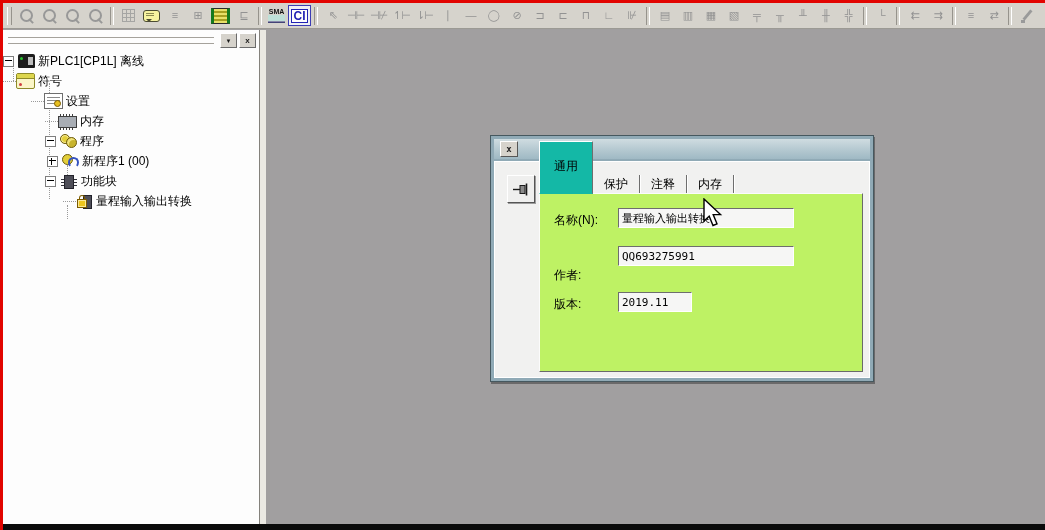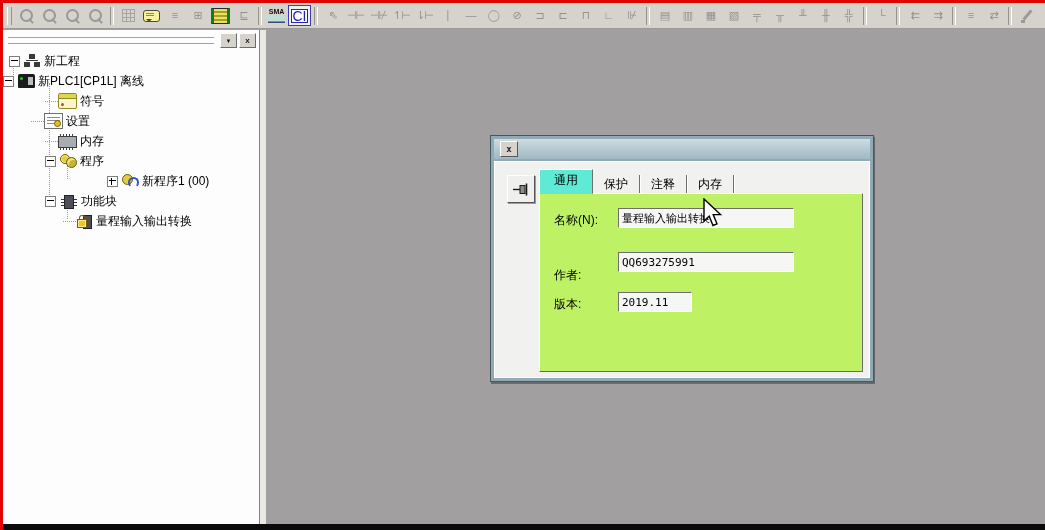--- a/index.html
+++ b/index.html
@@ -34,21 +34,21 @@
   
   .ladder-ic{width:13px;height:14px;border:1px solid #2a2a2a;
     background:repeating-linear-gradient(0deg,#e8e068 0 2px,#a8a020 2px 4px);
     border-left:3px solid #147a1e;border-right:3px solid #147a1e}
   
   .sma-ic{width:17px;height:14px;font-size:7px;font-weight:bold;line-height:7px;text-align:center;color:#111;
     background:linear-gradient(180deg,transparent 0 7px,#bfe0d8 7px 14px);
     border-bottom:1px solid #447;box-shadow:inset 0 -1px 0 #88a}
   
   .ci-ic{width:15px;height:12px;border:1px solid #2222b4;color:#2222b4;background:#fdfdfd;
-    font-size:14px;font-weight:normal;display:flex;align-items:center;justify-content:center}
+    font-size:12px;font-weight:bold;display:flex;align-items:center;justify-content:center}
   
   .pen-ic{width:14px;height:14px;position:relative}
   .pen-ic::before{content:"";position:absolute;left:6px;top:0;width:3px;height:12px;background:#9a9a9a;transform:rotate(40deg)}
   .pen-ic::after{content:"";position:absolute;left:1px;bottom:0;width:4px;height:3px;background:#9a9a9a}
 
   
   .left-panel{position:absolute;left:3px;top:30px;width:256px;bottom:6px;background:#fdfdfd;
     border-right:1px solid #84827c;display:flex;flex-direction:column;z-index:4}
   .panel-head{height:17px;display:flex;align-items:center;padding:2px 3px 0 5px;flex:none}
   .gripper{flex:1;height:5px;border-top:1px solid #a5a29b;border-bottom:1px solid #a5a29b;margin-right:4px}
@@ -106,22 +106,22 @@
     display:flex;align-items:center;padding:0 3px 0 6px;flex:none}
   .dlg-title-text{flex:1;font-weight:bold;color:#101f28}
   .dlg-close{width:16px;height:14px;background:#d6d3cc;border:1px solid;border-color:#fff #565656 #565656 #fff;
     font-size:9px;font-weight:bold;display:flex;align-items:center;justify-content:center;color:#1c1c1c;font-family:"DejaVu Sans Mono",monospace}
   .dlg-body{flex:1;background:#f1f1f0;border:1px solid #fff;margin-top:2px;position:relative}
   .pin-btn{position:absolute;left:12px;top:13px;width:26px;height:26px;background:#efefee;
     border:1px solid;border-color:#fff #555 #555 #fff;box-shadow:1px 1px 0 #9c9c9c;
     display:flex;align-items:center;justify-content:center}
   .tabs{position:absolute;left:44px;top:8px;display:flex;align-items:flex-end;height:24px}
   .tab{height:19px;line-height:19px;padding:0 11px;border-right:1px solid #6e6e6e;box-shadow:1px 0 0 #fff;background:transparent}
-  .tab.active{height:23px;line-height:21px;background:#5eead4;border:1px solid;border-color:#fff #6e6e6e transparent #fff;
-    box-shadow:none;z-index:2;padding:0 14px}
+  .tab.active{height:23px;line-height:21px;background:#14b8a6;border:1px solid;border-color:#fff #6e6e6e transparent #fff;
+    box-shadow:none;z-index:2;padding:14px 14px}
   .tab-page{position:absolute;left:44px;top:31px;width:322px;height:177px;background:#bef264;
     border:1px solid;border-color:#fbfbfb #6a6a6a #6a6a6a #fbfbfb}
   .f-label{position:absolute;white-space:nowrap}
   .f-input{position:absolute;height:20px;background:#f6f6f5;border:1px solid;border-color:#6e6e6e #fff #fff #6e6e6e;
     font-family:"DejaVu Sans Mono","Liberation Mono",monospace;font-size:11px;color:#000;padding:2px 3px;box-sizing:border-box;outline:none}
 
   
   .cursor{position:absolute;left:703px;top:198px;z-index:90}
 </style>
 </head>
@@ -289,51 +289,46 @@
     <div class="panel-head">
       <div class="gripper"></div>
       <div class="ph-btn" style="font-size:6px">▼</div>
       <div class="ph-btn">x</div>
     </div>
     <div class="tree" id="tree">
       <div class="conn" style="left:10px;top:14px;height:18px"></div>
       <div class="conn" style="left:46px;top:34px;height:116px"></div>
       <div class="conn" style="left:64px;top:116px;height:14px"></div>
       <div class="conn" style="left:64px;top:156px;height:14px"></div>
-    <div class="tree-row" style="padding-left: 6px;">
-          <span class="exp"></span>
-          <span class="ti ti-project"></span>
-          <span class="tree-label">新工程</span>
-        </div>
         <div class="tree-row" style="">
           <span class="exp"></span>
           <span class="ti ti-plc"></span>
           <span class="tree-label">新PLC1[CP1L] 离线</span>
         </div>
-        <div class="tree-row" style="padding-left: 42px;">
+        <div class="tree-row" style="">
           <span class="stub"></span>
           <span class="ti ti-symbols"></span>
           <span class="tree-label">符号</span>
         </div>
         <div class="tree-row" style="padding-left: 28px;">
           <span class="stub"></span>
           <span class="ti ti-settings"></span>
           <span class="tree-label">设置</span>
         </div>
         <div class="tree-row" style="padding-left: 42px;">
           <span class="stub"></span>
           <span class="ti ti-memory"></span>
           <span class="tree-label">内存</span>
         </div>
         <div class="tree-row" style="padding-left: 42px; text-align: center;">
           <span class="exp"></span>
           <span class="ti ti-programs"></span>
           <span class="tree-label">程序</span>
         </div>
-        <div class="tree-row" style="padding-left: 68px; margin-left: 36px;">
+        <div class="tree-row" style="padding-left: 44px;">
           <span class="exp plus"></span>
           <span class="ti ti-program"></span>
           <span class="tree-label">新程序1 (00)</span>
         </div>
         <div class="tree-row" style="padding-left: 42px;">
           <span class="exp"></span>
           <span class="ti ti-fb"></span>
           <span class="tree-label">功能块</span>
         </div>
         <div class="tree-row" style="padding-left: 60px;">
@@ -363,21 +358,21 @@
       <div class="tabs" id="tabs">
           <span class="tab active">通用</span>
           <span class="tab">保护</span>
           <span class="tab">注释</span>
           <span class="tab">内存</span>
         </div>
       <div class="tab-page" id="tab-page">
           <span class="f-label" style="left: 14px; top: 18px;">名称(N):</span>
           <input class="f-input" value="量程输入输出转换" style="left: 78px; top: 14px; width: 176px;">
           <span class="f-label" style="left: 14px; top: 73px;">作者:</span>
-          <input class="f-input" value="QQ693275991" style="left: 78px; top: 58px; width: 176px;">
+          <input class="f-input" value="QQ693275991" style="left: 78px; top: 52px; width: 176px;">
           <span class="f-label" style="left: 14px; top: 102px;">版本:</span>
           <input class="f-input" value="2019.11" style="left: 78px; top: 98px; width: 74px;">
         </div>
     </div>
   </div>
 
   <svg class="cursor" width="22" height="30" viewBox="0 0 22 30">
     <polygon points="1,1 1,23 6.2,18.2 10,27.5 14,25.8 10.2,16.6 17.5,16.6" fill="#ffffff" stroke="#000000" stroke-width="1.4"></polygon>
   </svg>
 </div>

